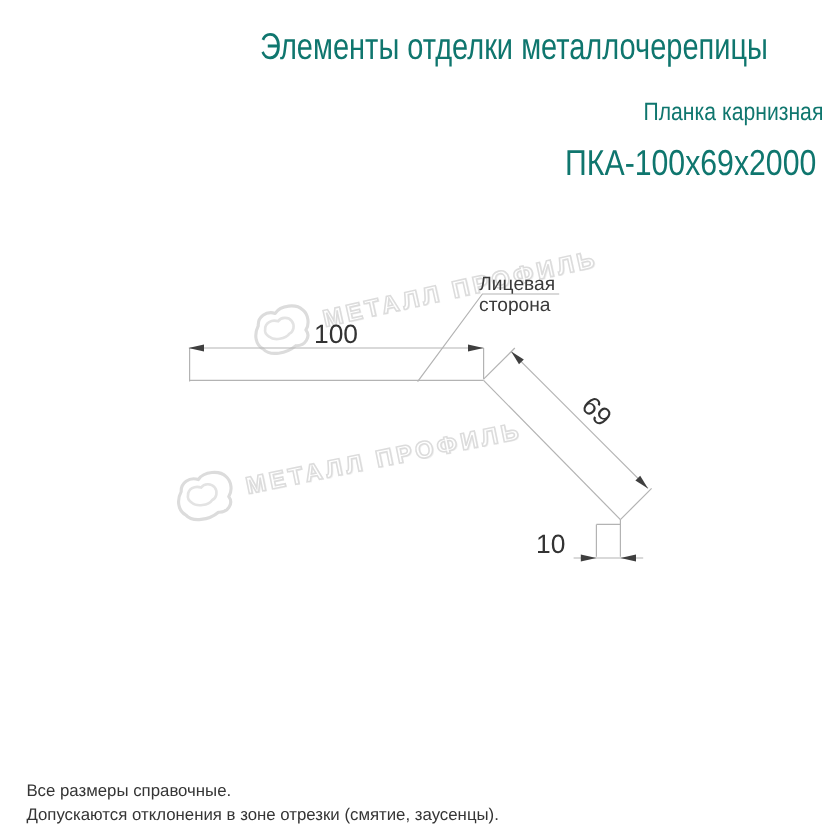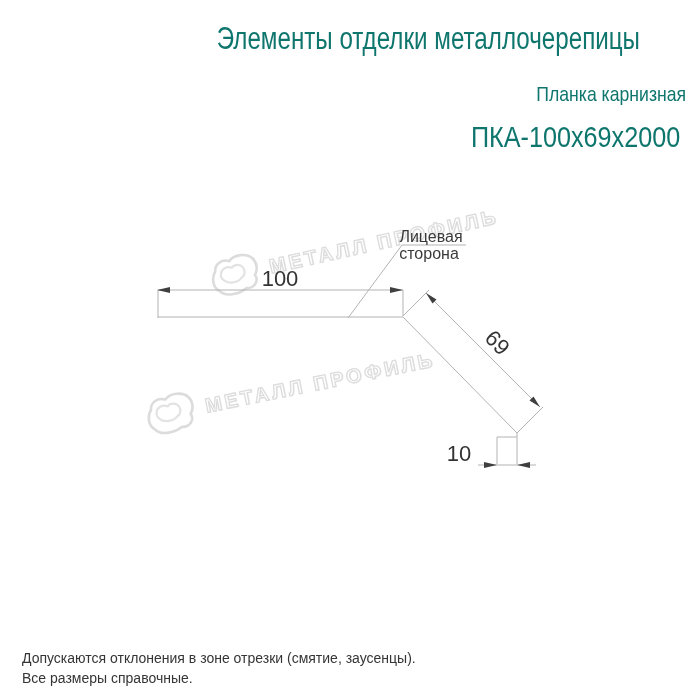--- a/index.html
+++ b/index.html
@@ -95,17 +95,17 @@
       <polygon points="517,465 530,462 530,468"></polygon>
     </g>
     <text class="dimtxt" x="280" y="286" text-anchor="middle">100</text>
     <text class="dimtxt" x="497" y="350" text-anchor="middle" transform="rotate(45 497 343)">69</text>
     <text class="dimtxt" x="459" y="461" text-anchor="middle">10</text>
     <text class="leadtxt" x="431" y="242" text-anchor="middle">Лицевая</text>
     <text class="leadtxt" x="429" y="259" text-anchor="middle">сторона</text>
   </svg>
 
   <div class="footer">
+    <div>Все размеры справочные.</div>
     <div>Допускаются отклонения в зоне отрезки (смятие, заусенцы).</div>
-    <div>Все размеры справочные.</div>
   </div>
 
 </div>
 
 </body></html>

